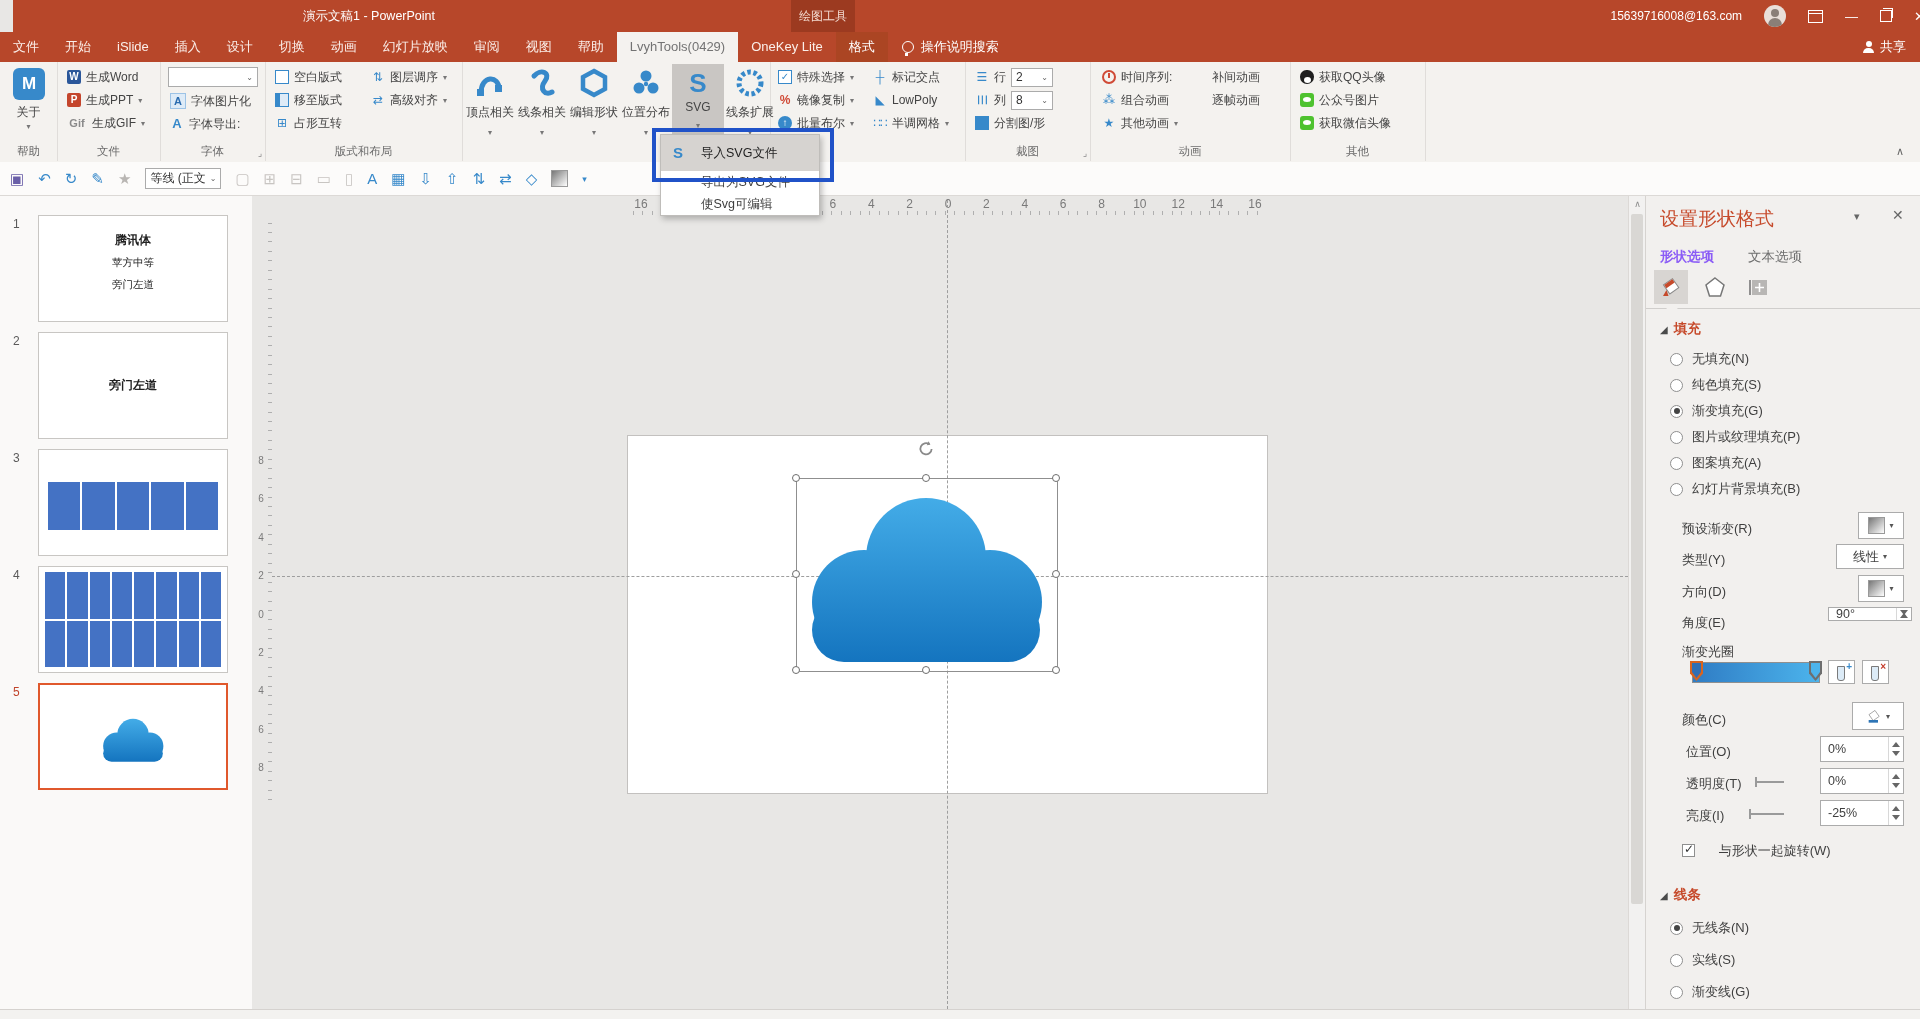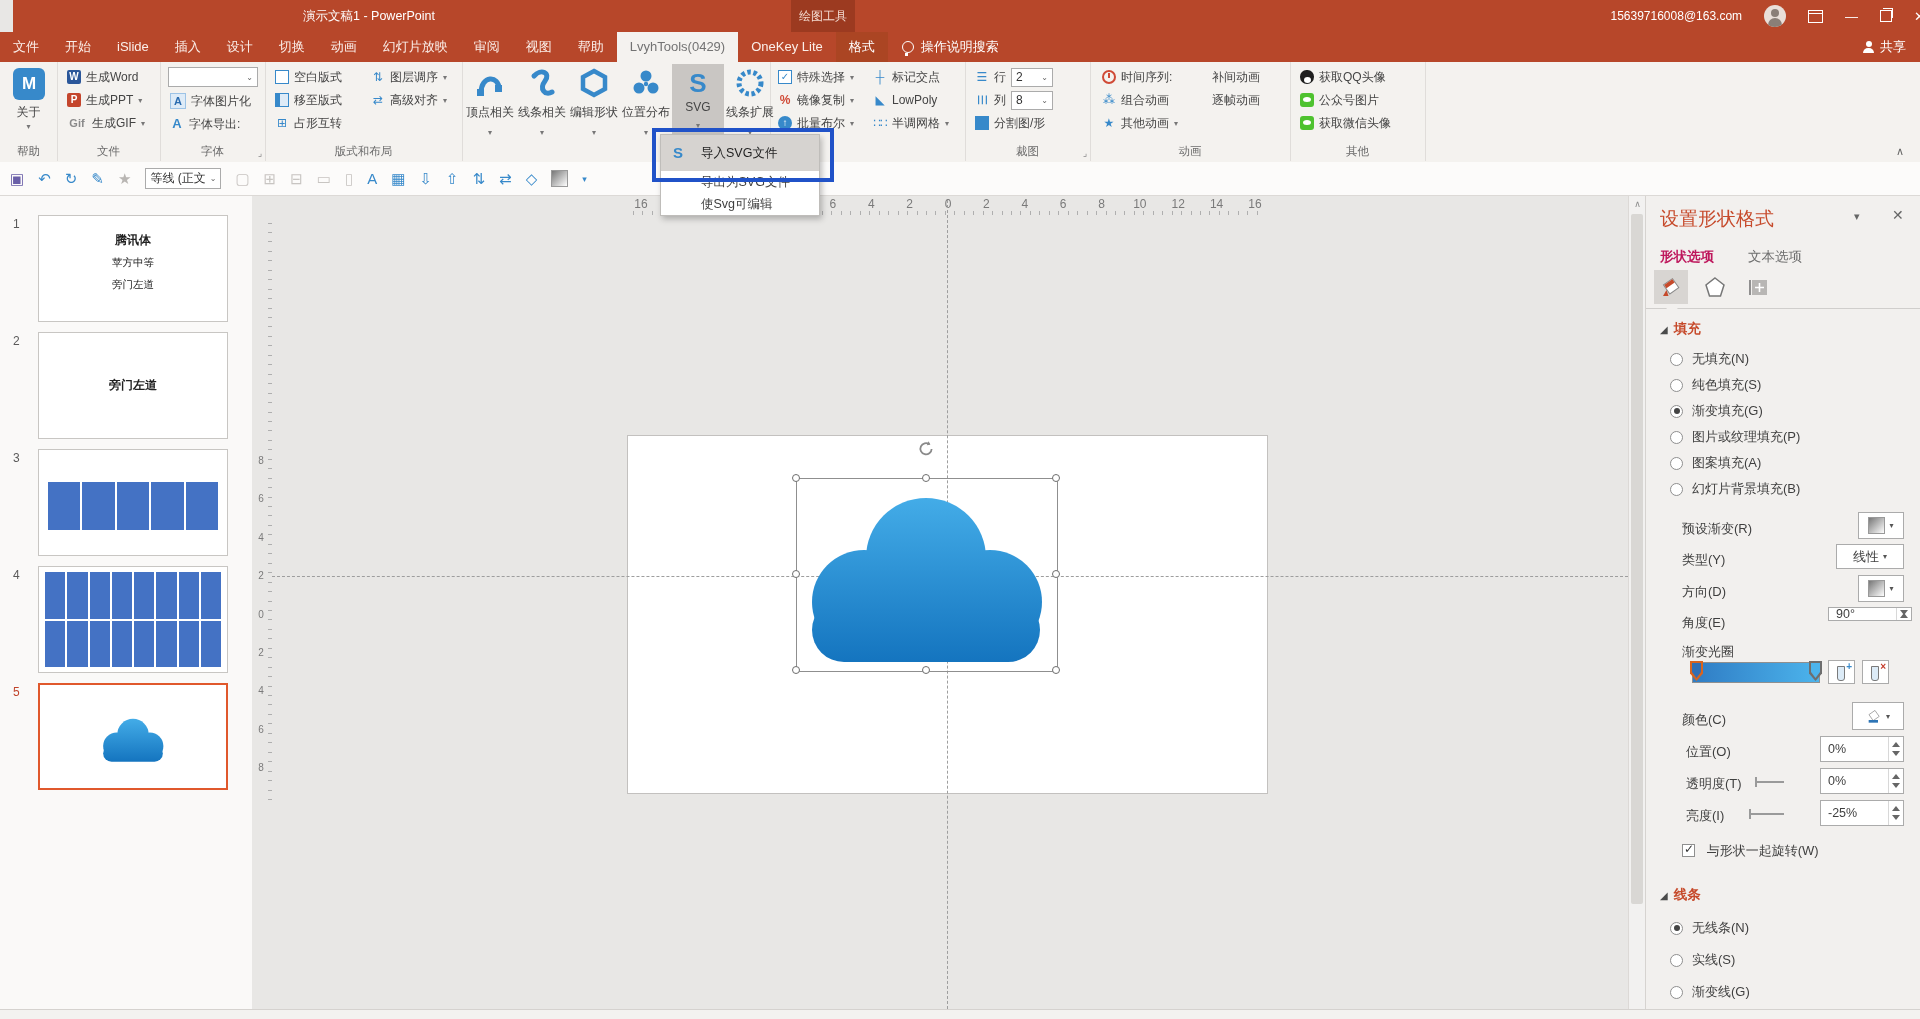--- a/index.html
+++ b/index.html
@@ -118,21 +118,21 @@
   .menuitem{height:22px;line-height:22px;padding-left:40px;white-space:nowrap;position:relative}
   .menuitem.hl{height:36px;line-height:36px;background:#D6D3D0;color:#1F1F1F}
   .menuitem .mico{position:absolute;left:12px;top:0;font-weight:bold;color:#3789CA;font-size:15px}
   .bluebox{left:652px;top:128px;width:174px;height:46px;border:4px solid #2052C8;z-index:41}
 
   
   .pane{left:1645px;top:196px;width:275px;height:813px;background:#F2F0EE;border-left:1px solid #D6D3D0;
         box-sizing:border-box;font-size:13px;color:#3F3F3F}
   .pane-title{position:absolute;left:14px;top:10px;font-size:19px;color:#C64A2B}
   .pane-tab{position:absolute;top:52px;font-size:13.5px}
-  .pane-tab.on{font-weight:bold;color:#be185d}
+  .pane-tab.on{font-weight:bold;color:#8b5cf6}
   .pane-tab.off{color:#6E6E6E}
   .icobox{position:absolute;top:74px;width:34px;height:34px;display:flex;align-items:center;justify-content:center}
   .icobox.sel{background:#D8D5D2}
   .pane-sep{position:absolute;left:0;right:0;top:112px;height:1px;background:#D0CECC}
   .notch{position:absolute;top:108px;left:20px;width:0;height:0;border-left:6px solid transparent;
          border-right:6px solid transparent;border-bottom:5px solid #F2F0EE;z-index:2}
   .sechdr{position:absolute;left:14px;font-size:13.5px;font-weight:bold;color:#C64A2B}
   .sechdr .tri{color:#4A4A4A;font-size:10px;margin-right:6px}
   .prow{display:flex;align-items:center;height:26px;gap:9px}
   .radio{width:13px;height:13px;border-radius:50%;border:1px solid #8F8F8F;background:#fff;box-sizing:border-box;position:relative;flex:none}
@@ -789,21 +789,21 @@
   <span class="ctl-label" style="left:40px;top:611px">亮度(I)</span>
   <div class="slider-stub" style="left:104px;top:617px;width:34px"></div>
   <div class="spin" style="right:16px;top:604px;width:84px;height:26px">
     <span>-25%</span>
       <span class="up"></span>
       <span class="dn"></span>
   </div>
 
   <div class="abs" style="left:36px;top:646px">
     <span class="checkbox checked"></span>
-    <span style="margin-left:8px">与形状一起旋转(W)</span>
+    <span style="margin-left:20px">与形状一起旋转(W)</span>
   </div>
 
   <div class="sechdr" style="top:690px">
     <span class="tri">◢</span><span>线条</span>
   </div>
 
   <div class="abs" style="left:24px;top:716px">
 
       <div class="prow" style="height:32px">
         <span class="radio checked"></span>

